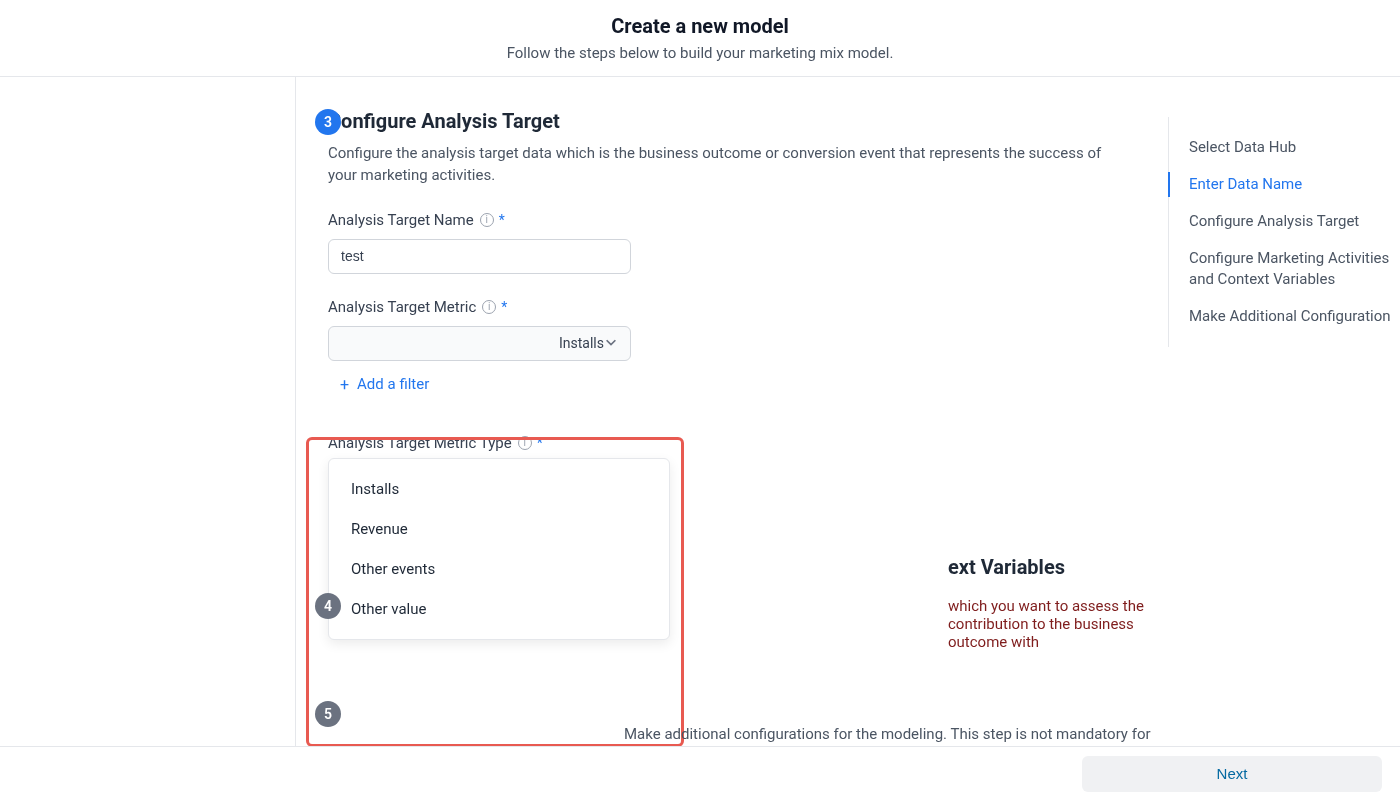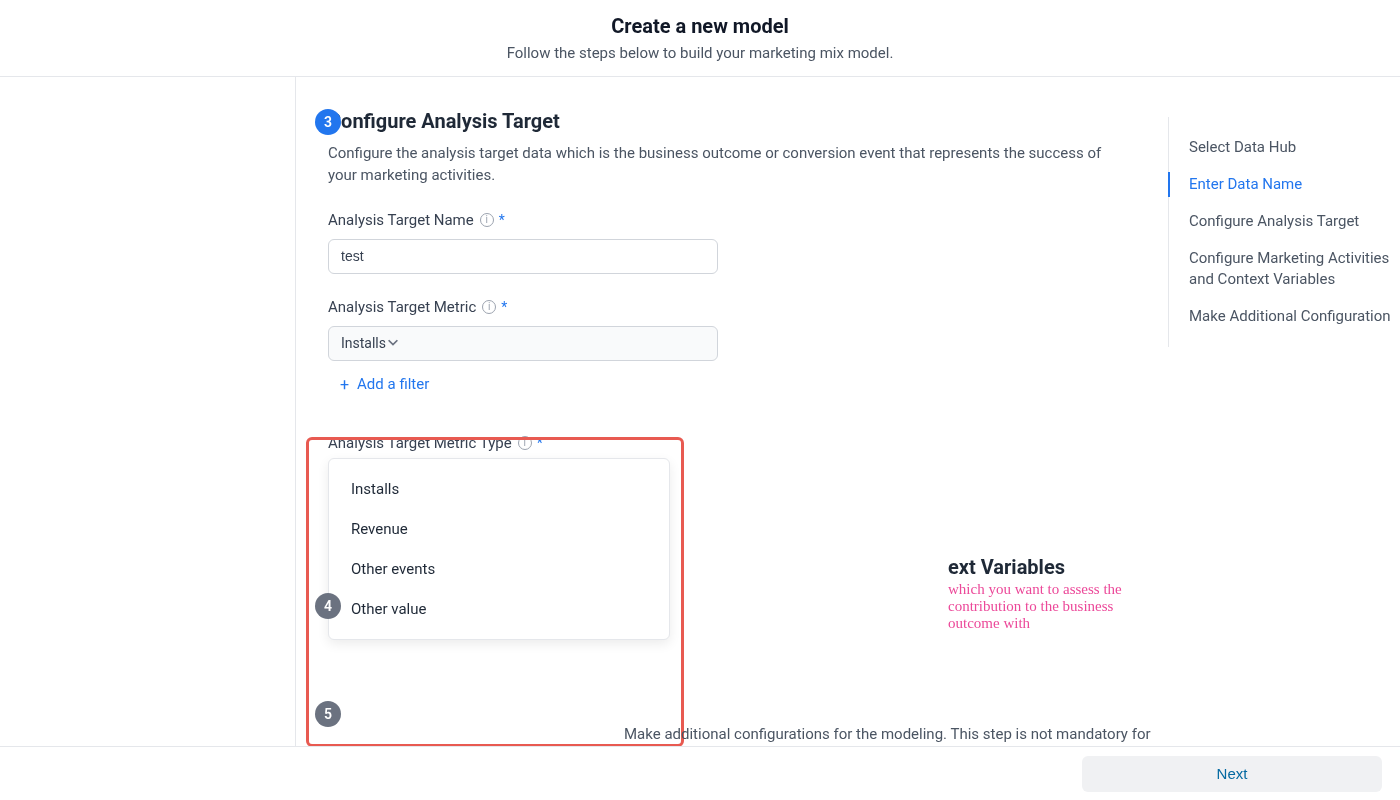--- a/index.html
+++ b/index.html
@@ -30,29 +30,29 @@
   .section-title { font-size: 20px; font-weight: 700; color: #1f2937; margin-bottom: 10px; }
   .section-desc { font-size: 15px; color: #4b5563; line-height: 1.45; max-width: 780px; }
 
   .field { margin-top: 24px; }
   .field-label { font-size: 15px; color: #374151; display: flex; align-items: center; gap: 6px; }
   .info-icon { width: 14px; height: 14px; border: 1.3px solid #9ca3af; border-radius: 50%; display: inline-flex; align-items: center; justify-content: center; font-size: 10px; color: #9ca3af; line-height: 1; }
   .asterisk { color: #2276ee; font-size: 14px; margin-left: -1px; }
 
   .text-input, .select-input {
     margin-top: 10px;
-    width: 390px;
+    width: 303px;
     height: 35px;
     border: 1px solid #d1d5db;
     border-radius: 6px;
     padding: 0 12px;
     font-size: 14px;
     color: #374151;
     background: #fff;
-    display: flex; align-items: center; justify-content: flex-start;
+    display: flex; align-items: center; justify-content: flex-end;
   }
   .text-input input { border: none; outline: none; width: 100%; font-size: 14px; color: #374151; background: transparent; }
   .select-input.filled { background: #f9fafb; }
   .select-input.placeholder span.val { color: #9ca3af; }
 
   .chevron svg { width: 14px; height: 14px; }
   .chevron path { stroke: #6b7280; stroke-width: 2; fill: none; }
 
   .add-filter { margin-top: 14px; display: inline-flex; align-items: center; gap: 8px; color: #2276ee; font-size: 15px; margin-left: 12px; cursor: pointer; }
   .add-filter .plus { font-size: 16px; font-weight: 400; }
@@ -155,21 +155,21 @@
 
       <div class="highlight-box" style="left:-22px; top:328px; width:378px; height:310px;"></div>
 
       <div class="step-badge inactive" style="top:484px">4</div>
 
       <div class="step-badge inactive" style="top:592px">5</div>
     </div>
 
     <div style="position:absolute; left:652px; top:478px;">
       <div style="font-size:20px; font-weight:700;">ext Variables</div>
-      <div style="font-size:15px; color:#ec4899; margin-top:2px;font-family:Liberation Serif, serif;">which you want to assess the contribution to the business outcome with</div>
+      <div style="font-size:15px; color:#7f1d1d; margin-top:18px;">which you want to assess the contribution to the business outcome with</div>
     </div>
 
     <div style="position:absolute; left:328px; top:624px;">
       <div class="section5-desc">Make additional configurations for the modeling. This step is not mandatory for training the model.</div>
     </div>
 
   </div>
 
   <div class="right-col">
     <div class="side-nav-item">Select Data Hub</div>

